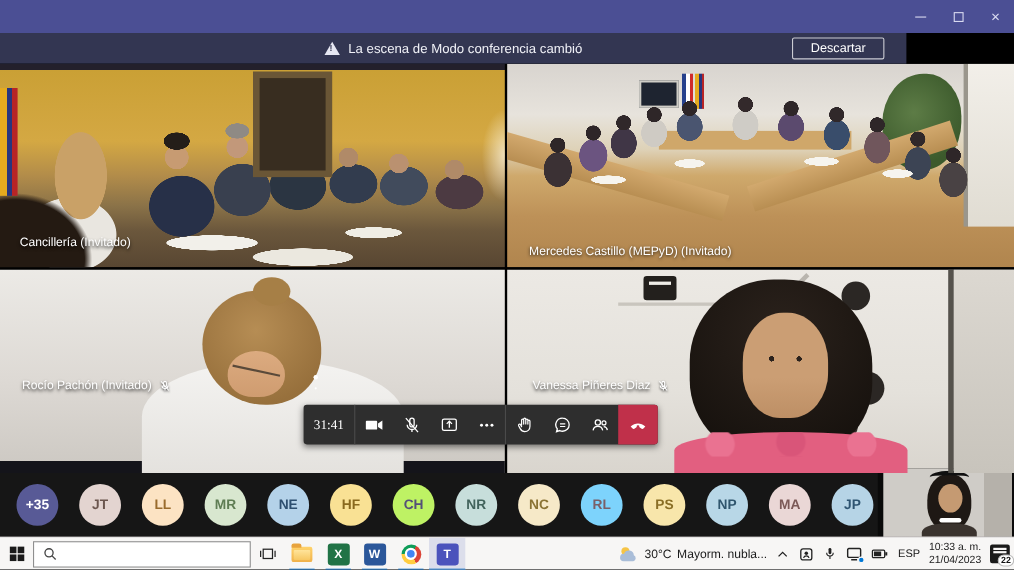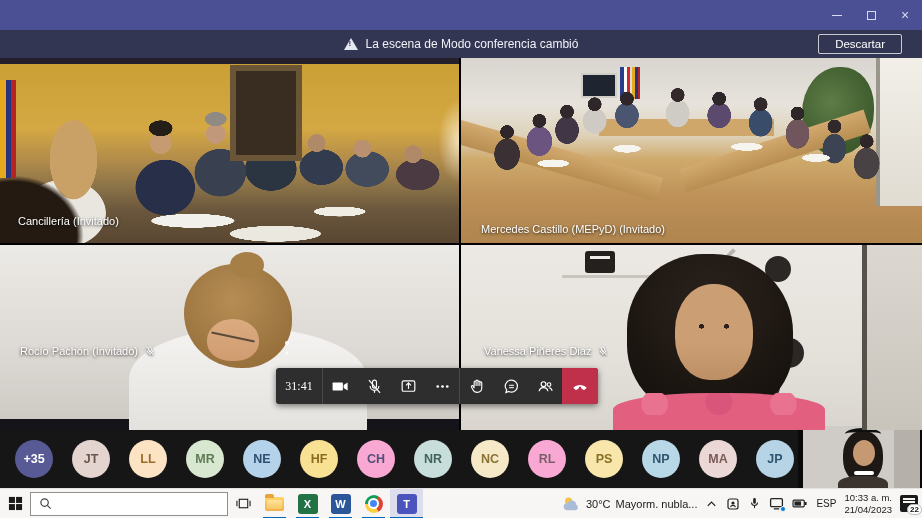--- a/index.html
+++ b/index.html
@@ -8,21 +8,21 @@
 
   
   .titlebar{position:absolute;left:0;top:0;width:922px;height:30px;background:var(--titlebar-bg,#4b4f94);display:flex;align-items:center;justify-content:flex-end;}
   .winbtn{width:34px;height:30px;display:flex;align-items:center;justify-content:center;background:transparent;border:none;color:#d9daf0;cursor:pointer;padding:0;}
   .minimize-glyph{display:block;width:10px;height:0;border-top:1.5px solid #d9daf0;}
   .restore-glyph{display:block;width:9px;height:9px;border:1.2px solid #d9daf0;position:relative;background:var(--titlebar-bg,#4b4f94);}
   .restore-glyph::before{content:"";position:absolute;left:2px;top:-4px;width:9px;height:9px;border:1.2px solid #d9daf0;z-index:-1;}
   .close-glyph{font-size:14px;line-height:1;color:#d9daf0;}
 
   
-  .banner{position:absolute;left:0;top:30px;width:922px;height:28px;background:var(--banner-bg,#333652);display:flex;align-items:center;justify-content:center;}
+  .banner{position:absolute;left:0;top:30px;width:824px;height:28px;background:var(--banner-bg,#333652);display:flex;align-items:center;justify-content:center;}
   .banner-center{display:flex;align-items:center;gap:8px;}
   .warn-tri{width:0;height:0;border-left:7px solid transparent;border-right:7px solid transparent;border-bottom:12px solid #e6e7f2;position:relative;}
   .warn-tri::after{content:"!";position:absolute;left:-2px;top:1px;font-size:8px;font-weight:bold;color:#333652;}
   .banner-msg{color:#f0f1f7;font-size:12px;}
   .dismiss-btn{position:absolute;right:20px;top:4px;height:20px;padding:0 16px;background:transparent;border:1px solid rgba(255,255,255,.75);border-radius:2px;color:#fff;font-size:11.5px;cursor:pointer;}
 
   
   .stage{position:absolute;left:0;top:58px;width:922px;height:372px;background:#000;}
   .tile{position:absolute;overflow:hidden;cursor:pointer;}
   .tile1{left:0;top:0;width:459px;height:185px;}
@@ -346,24 +346,24 @@
   </div>
 
   <div class="strip">
     <div class="avatar overflow">+35</div>
 
     <div class="avatar" style="background: rgb(227, 212, 208); color: rgb(107, 86, 78);">JT</div>
       <div class="avatar" style="background: rgb(252, 227, 195); color: rgb(154, 107, 44);">LL</div>
       <div class="avatar" style="background: rgb(216, 231, 207); color: rgb(95, 125, 84);">MR</div>
       <div class="avatar" style="background: rgb(180, 210, 233); color: rgb(45, 79, 112);">NE</div>
       <div class="avatar" style="background: rgb(249, 225, 148); color: rgb(138, 106, 30);">HF</div>
-      <div class="avatar" style="background: #f9a8d4; color: rgb(84, 80, 120);">CH</div>
+      <div class="avatar" style="background: #bef264; color: rgb(84, 80, 120);">CH</div>
       <div class="avatar" style="background: rgb(199, 222, 219); color: rgb(66, 99, 92);">NR</div>
       <div class="avatar" style="background: rgb(246, 233, 200); color: rgb(138, 115, 52);">NC</div>
-      <div class="avatar" style="background: #f9a8d4; color: rgb(122, 95, 104);">RL</div>
+      <div class="avatar" style="background: #7dd3fc; color: rgb(122, 95, 104);">RL</div>
       <div class="avatar" style="background: rgb(248, 230, 171); color: rgb(138, 111, 38);">PS</div>
       <div class="avatar" style="background: rgb(184, 215, 231); color: rgb(48, 86, 110);">NP</div>
       <div class="avatar" style="background: rgb(234, 215, 214); color: rgb(124, 90, 88);">MA</div>
       <div class="avatar" style="background: rgb(182, 212, 230); color: rgb(46, 84, 113);">JP</div>
       <div class="selfview">
       <div class="scSelf">
         <i class="hairS"></i>
         <i class="bandS"></i>
         <i class="faceS"></i>
         <i class="chokerS"></i>

